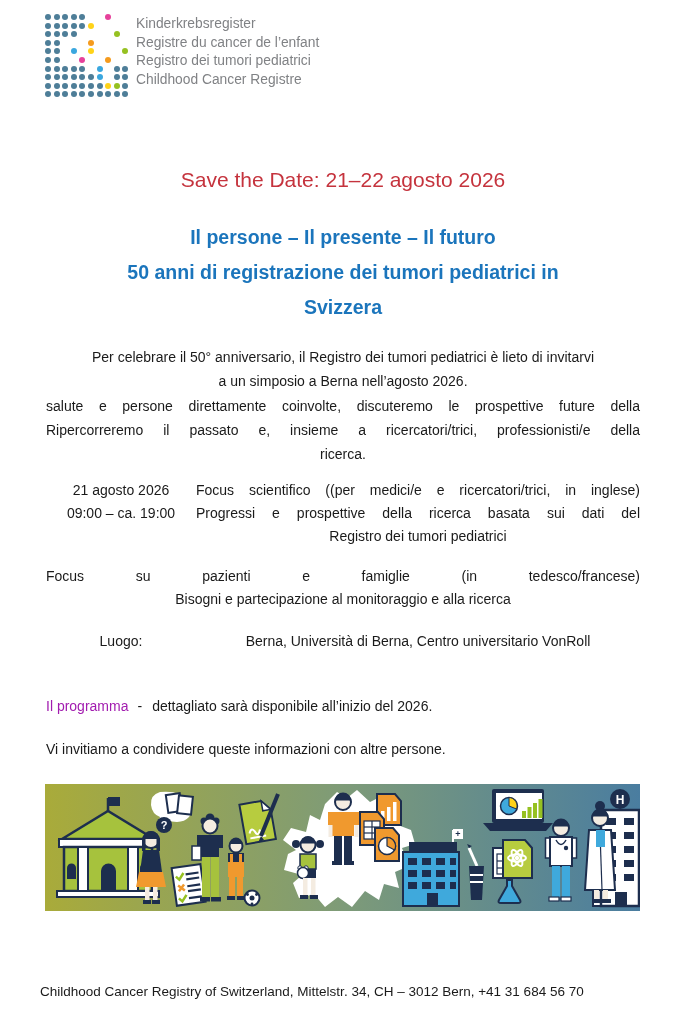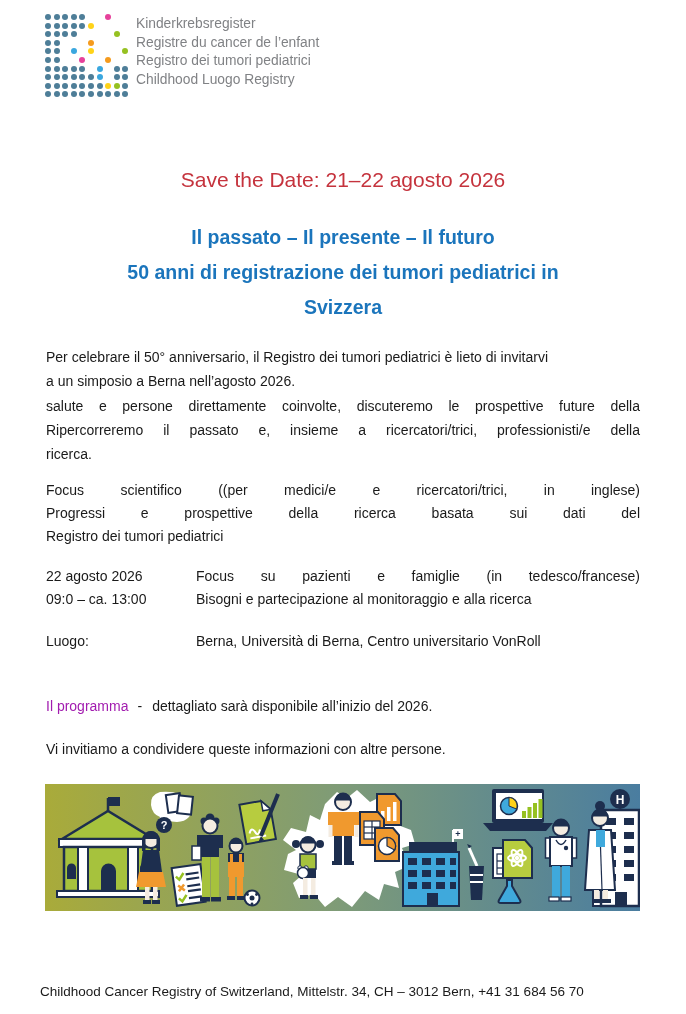--- a/index.html
+++ b/index.html
@@ -16,21 +16,21 @@
   .dot { width:6px; height:6px; border-radius:50%; }
   .logo-text { position:absolute; left:136px; top:15px; font-size:13.8px; line-height:18.7px; color:#808285; }
   
   .save-date { position:absolute; left:0; right:0; top:168px; text-align:center; font-size:21px; color:#C5333D; }
   .title-blue { position:absolute; left:0; right:0; text-align:center; font-size:19.5px; font-weight:bold; color:#1B75BC; }
   .t1 { top:226px; } .t2 { top:261px; } .t3 { top:296px; }
   
   .textblock { position:absolute; left:46px; width:594px; font-size:14px; }
   .intro { top:345px; }
   .intro .line { line-height:24.3px; }
-  .line { line-height:23px; }
+  .line { line-height:23px;text-align:center; }
   .just { text-align:justify; text-align-last:justify; }
   .it { }
   .sched-row { position:absolute; left:46px; width:594px; display:flex; font-size:14px; }
   .r1 { top:479px; } .r2 { top:565px; } .r3 { top:630px; }
   .sched-date { width:150px; flex:none; }
   .sched-content { flex:1; min-width:0; }
   .program-line { position:absolute; left:46px; top:698px; font-size:14px; }
   .program-link { color:#a21caf; cursor:pointer; }
   .program-dash { margin:0 10px 0 9px; }
   .share-line { position:absolute; left:46px; top:741px; font-size:14px; }
@@ -143,49 +143,49 @@
       <span class="dot" style="background: rgb(78, 126, 152);"></span>
       <span class="dot" style="background: rgb(78, 126, 152);"></span>
       <span class="dot" style="background: rgb(78, 126, 152);"></span>
       <span class="dot" style="background: rgb(78, 126, 152);"></span>
       <span class="dot" style="background: rgb(78, 126, 152);"></span>
     </div>
   <div class="logo-text">
       <div class="logo-line">Kinderkrebsregister</div>
       <div class="logo-line">Registre du cancer de l’enfant</div>
       <div class="logo-line">Registro dei tumori pediatrici</div>
-      <div class="logo-line">Childhood Luogo Registry</div>
+      <div class="logo-line">Childhood Cancer Registre</div>
     </div>
 
   <div class="save-date">Save the Date: 21–22 agosto 2026</div>
-  <div class="title-blue t1">Il passato – Il presente – Il futuro</div>
+  <div class="title-blue t1">Il persone – Il presente – Il futuro</div>
   <div class="title-blue t2">50 anni di registrazione dei tumori pediatrici in</div>
   <div class="title-blue t3">Svizzera</div>
 
   <div class="textblock intro">
       <div class="line">Per celebrare il 50° anniversario, il Registro dei tumori pediatrici è lieto di invitarvi</div>
       <div class="line">a un simposio a Berna nell’agosto 2026.</div>
       <div class="line just">salute e persone direttamente coinvolte, discuteremo le prospettive future della</div>
       <div class="line just">Ripercorreremo il passato e, insieme a ricercatori/trici, professionisti/e della</div>
       <div class="line">ricerca.</div>
     </div>
 
   <div class="sched-row r1">
+    <div class="sched-date">
+      <div class="line">21 agosto 2026</div>
+      <div class="line">09:00 – ca. 19:00</div>
+    </div>
     <div class="sched-content">
       <div class="line just"><span>Focus scientifico </span><span class="it">((per medici/e e ricercatori/trici, in inglese)</span></div>
       <div class="line just">Progressi e prospettive della ricerca basata sui dati del</div>
       <div class="line">Registro dei tumori pediatrici</div>
     </div>
   </div>
 
   <div class="sched-row r2">
-    <div class="sched-date">
-      <div class="line">22 agosto 2026</div>
-      <div class="line">09:0 – ca. 13:00</div>
-    </div>
     <div class="sched-content">
       <div class="line just"><span>Focus su pazienti e famiglie </span><span class="it">(in tedesco/francese)</span></div>
       <div class="line">Bisogni e partecipazione al monitoraggio e alla ricerca</div>
     </div>
   </div>
 
   <div class="sched-row r3">
     <div class="sched-date">
       <div class="line">Luogo:</div>
     </div>

